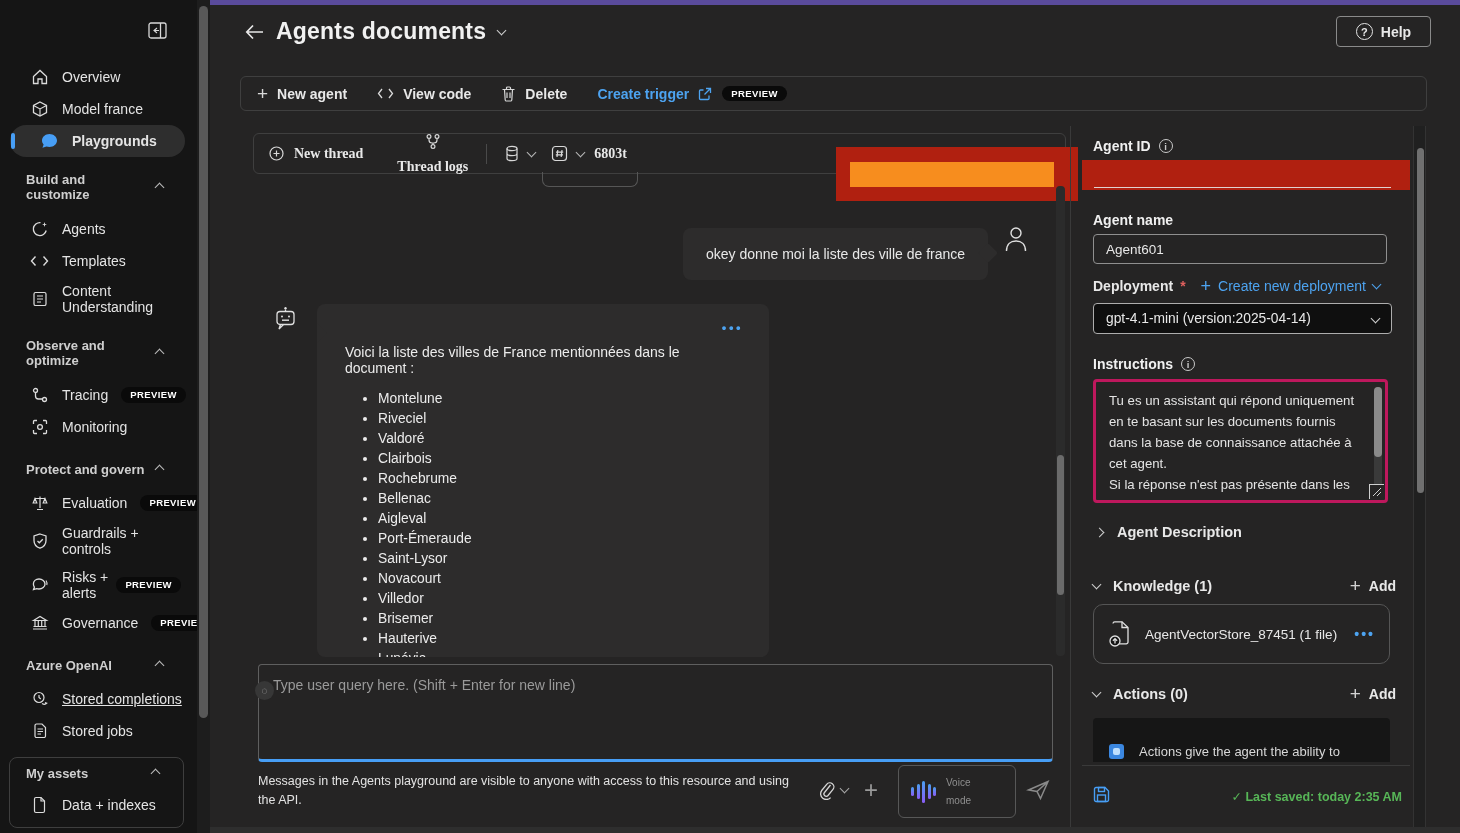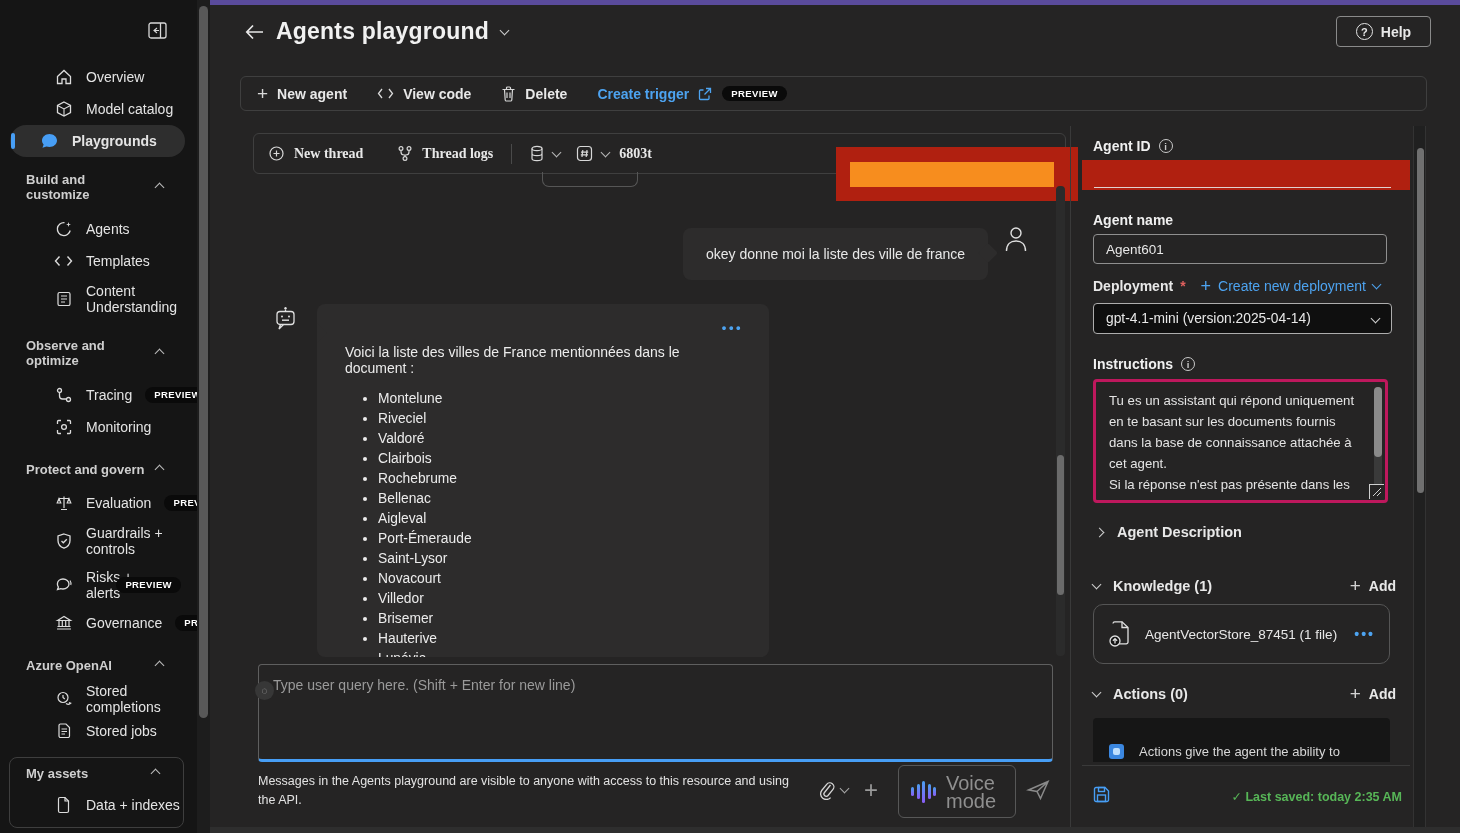--- a/index.html
+++ b/index.html
@@ -11,21 +11,21 @@
   .chv.up{transform:rotate(225deg);}
   .chv.right{transform:rotate(-45deg);}
   .pill{display:inline-block;background:#0a0a0a;color:#fff;font-size:9.5px;font-weight:700;letter-spacing:.4px;
         padding:3px 9px;border-radius:10px;line-height:1;vertical-align:middle;}
   .inf{display:inline-flex;width:14px;height:14px;border:1.2px solid #c9c9c9;border-radius:50%;
        align-items:center;justify-content:center;font-size:9.5px;color:#c9c9c9;font-weight:600;}
 
   
   .sidebar{position:absolute;left:0;top:0;width:197px;height:833px;background:#151515;overflow:hidden;padding-top:22px;}
   .collapse-row{display:flex;justify-content:flex-end;padding-right:30px;margin-bottom:22px;}
-  .si{display:flex;align-items:center;gap:13px;height:32px;padding-left:30px;color:#e4e4e4;cursor:pointer;margin-left:24px;}
+  .si{display:flex;align-items:center;gap:13px;height:32px;padding-left:30px;color:#e4e4e4;cursor:pointer;}
   .si .lbl{line-height:16px;}
   .si.two{height:44px;}
   .si.sel{background:#2e2e2e;border-radius:16px;margin:0 12px 0 10px;position:relative;font-weight:700;}
   .si.sel::before{content:"";position:absolute;left:1px;top:8px;width:3.5px;height:16px;border-radius:2px;background:#479ef5;}
   .shead{display:flex;align-items:center;justify-content:space-between;padding:0 34px 0 26px;
          color:#cfcfcf;font-size:13px;font-weight:700;line-height:15px;}
   .shead .chv{color:#bdbdbd;}
   .sicon{width:19px;display:flex;justify-content:center;flex:none;}
   .badge-right{position:absolute;right:16px;}
   .assets-box{border:1px solid #3e3e3e;border-radius:8px;margin:10px 13px 0 9px;padding:8px 0 6px;}
@@ -87,21 +87,21 @@
   .composer textarea{width:100%;height:100%;background:transparent;border:none;outline:none;resize:none;
                      color:#e8e8e8;font-family:inherit;font-size:14px;padding:12px 14px;}
   .composer textarea::placeholder{color:#9a9a9a;}
   .cursor-dot{position:absolute;left:45px;top:681px;width:19px;height:19px;border-radius:50%;background:#373737;
               display:flex;align-items:center;justify-content:center;color:#b5b5b5;font-size:10px;}
   .disclaimer{position:absolute;left:48px;top:772px;width:545px;font-size:12.5px;line-height:19px;color:#e2e2e2;}
   .clip-group{position:absolute;left:608px;top:780px;display:flex;align-items:center;gap:6px;color:#d6d6d6;cursor:pointer;}
   .plus-btn{position:absolute;left:654px;top:778px;font-size:24px;color:#9a9a9a;font-weight:400;cursor:pointer;line-height:24px;}
   .voice-btn{position:absolute;left:688px;top:765px;width:118px;height:53px;border:1px solid #575757;border-radius:6px;
              display:flex;align-items:center;gap:10px;padding-left:12px;cursor:pointer;}
-  .voice-btn .vlabel{color:#8f8f8f;font-size:20px;line-height:18px;}
+  .voice-btn .vlabel{color:#8f8f8f;font-size:10px;line-height:18px;}
   .wave{display:flex;align-items:center;gap:2.5px;height:24px;}
   .wave i{width:3px;border-radius:2px;background:linear-gradient(180deg,#4aa0f0,#8b5cf6);}
   .send-btn{position:absolute;left:816px;top:778px;cursor:pointer;}
 
   .vdivider{position:absolute;left:860px;top:126px;width:1px;height:701px;background:#3a3a3a;}
 
   
   .panel{position:absolute;left:872px;top:126px;width:330px;height:701px;}
   .plabel{position:absolute;left:11px;display:flex;align-items:center;gap:8px;font-weight:700;color:#f0f0f0;}
   .redact2{position:absolute;left:0;top:34px;width:328px;height:30px;background:#b02010;}
@@ -161,21 +161,21 @@
         </span>
       <span class="lbl">Overview</span>
     </div>
     <div class="si">
       <span class="sicon">
           <svg width="18" height="18" viewBox="0 0 18 18" fill="none" stroke="#dcdcdc" stroke-width="1.3">
             <path d="M9 2 L15.5 5.5 V12.5 L9 16 L2.5 12.5 V5.5 Z"></path>
             <path d="M2.5 5.5 L9 9 L15.5 5.5 M9 9 V16" stroke-width="1.1"></path>
           </svg>
         </span>
-      <span class="lbl">Model catalog</span>
+      <span class="lbl">Model france</span>
     </div>
     <div class="si sel">
       <span class="sicon">
           <svg width="19" height="18" viewBox="0 0 19 18">
             <path d="M9.5 2 C13.6 2 17 4.9 17 8.5 C17 12.1 13.6 15 9.5 15 C8.4 15 7.4 14.8 6.5 14.5 L2.5 15.8 L3.6 12.5 C2.6 11.4 2 10 2 8.5 C2 4.9 5.4 2 9.5 2 Z" fill="#479ef5"></path>
           </svg>
         </span>
       <span class="lbl">Playgrounds</span>
     </div>
 
@@ -279,21 +279,21 @@
         </span>
       <span class="lbl">Governance</span>
       <span class="pill">PREVIEW</span>
     </div>
 
     <div class="shead" style="margin-top:16px;height:20px;">
       <span>Azure OpenAI</span>
       <span class="chv up"></span>
     </div>
 
-    <div class="si" style="margin-top:8px;">
+    <div class="si" style="margin-top:8px;text-decoration:underline;">
       <span class="sicon">
           <svg width="18" height="18" viewBox="0 0 18 18" fill="none" stroke="#dcdcdc" stroke-width="1.2">
             <circle cx="8" cy="7.5" r="5"></circle>
             <path d="M8 5 V7.5 L9.8 9"></path>
             <path d="M11 13.5 C12.8 14.6 14.8 14.3 15.8 13.2 L13.9 12.6"></path>
           </svg>
         </span>
       <span class="lbl">Stored completions</span>
     </div>
     <div class="si">
@@ -330,21 +330,21 @@
 
   <div class="main">
     <div class="topstrip"></div>
 
     <div class="hdr-title">
       <span>
           <svg width="19" height="16" viewBox="0 0 19 16" fill="none" stroke="#e8e8e8" stroke-width="1.7">
             <path d="M8 1.5 L1.8 8 L8 14.5 M2 8 H18"></path>
           </svg>
         </span>
-      <h1>Agents playground</h1>
+      <h1>Agents documents</h1>
       <span class="chv" style="color:#cfcfcf;margin-top:-2px;"></span>
     </div>
     <div class="help-btn">
       <span class="qmark">?</span>
       <span>Help</span>
     </div>
 
     <div class="cmdbar">
       <div class="cmd">
         <span style="font-size:19px;font-weight:400;color:#d8d8d8;line-height:14px;">+</span>
@@ -380,21 +380,21 @@
     <div class="threadbar">
       <div class="titem">
         <span>
             <svg width="17" height="17" viewBox="0 0 17 17" fill="none" stroke="#d8d8d8" stroke-width="1.2">
               <circle cx="8.5" cy="8.5" r="6.5"></circle>
               <path d="M8.5 5.5 V11.5 M5.5 8.5 H11.5"></path>
             </svg>
           </span>
         <span>New thread</span>
       </div>
-      <div class="titem" style="margin-left:34px;">
+      <div class="titem" style="margin-left:34px;flex-direction:column;">
         <span>
             <svg width="16" height="17" viewBox="0 0 16 17" fill="none" stroke="#d8d8d8" stroke-width="1.2">
               <circle cx="4" cy="3.5" r="1.9"></circle>
               <circle cx="12" cy="3.5" r="1.9"></circle>
               <circle cx="8" cy="13.5" r="1.9"></circle>
               <path d="M4 5.4 V7 A3 3 0 0 0 7 10 H9 A3 3 0 0 0 12 7 V5.4 M8 10 V11.6"></path>
             </svg>
           </span>
         <span>Thread logs</span>
       </div>

